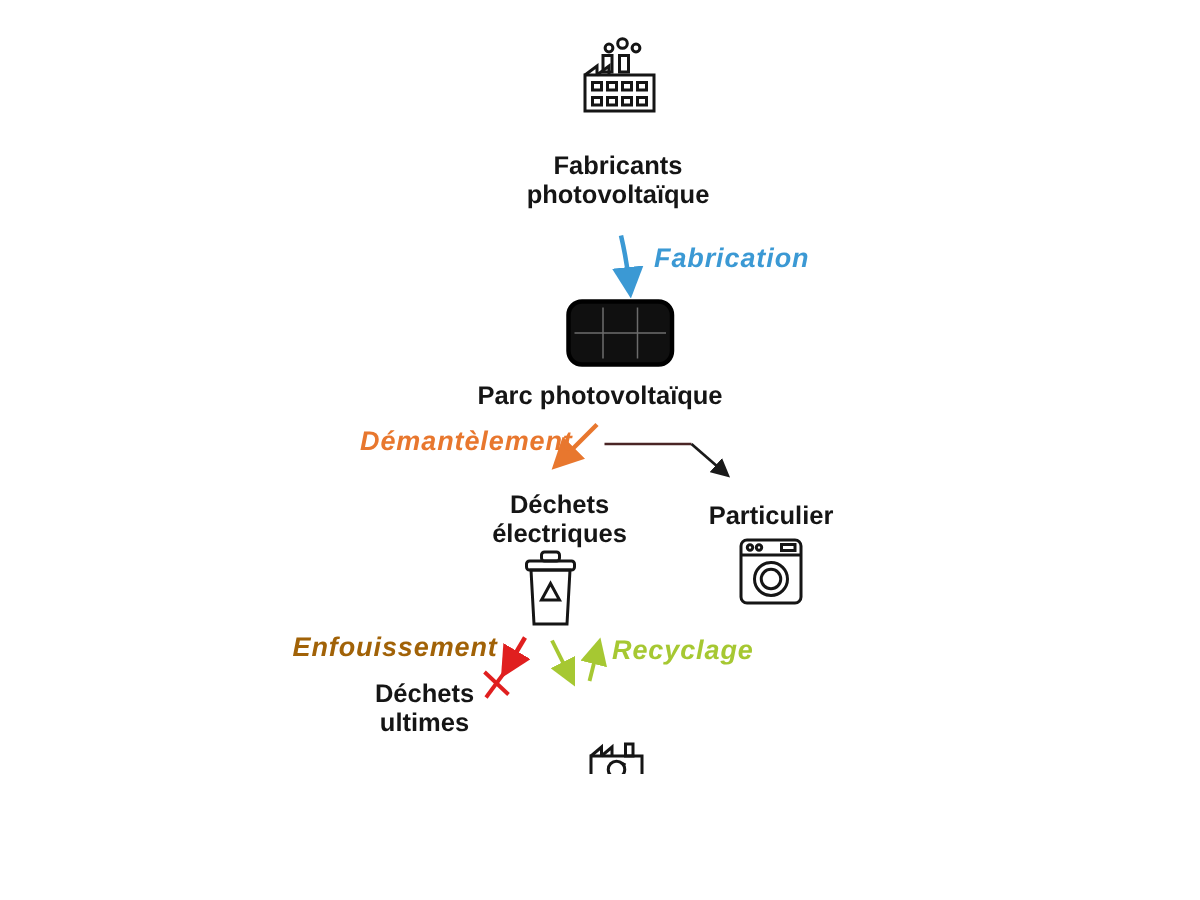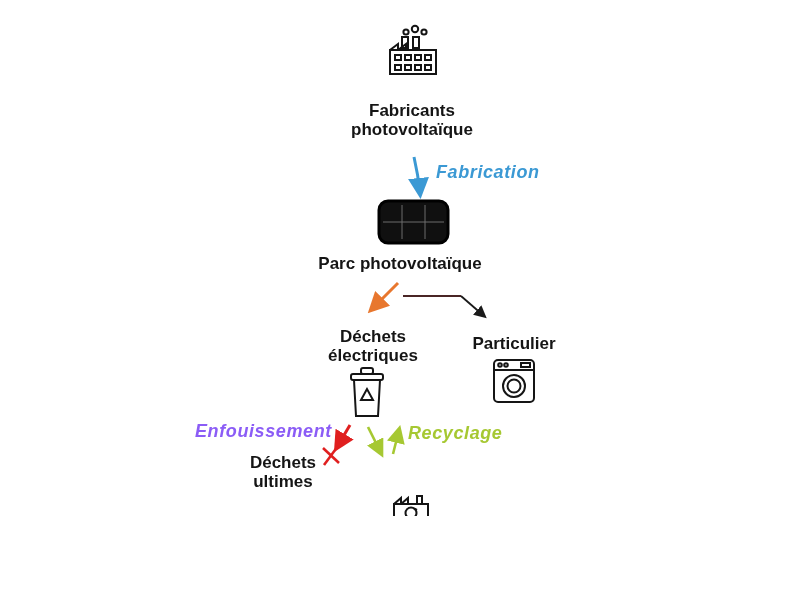--- a/index.html
+++ b/index.html
@@ -11,21 +11,21 @@
   .node-label{
     color:#151515;font-size:17px;font-weight:600;line-height:19px;
     text-align:center;transform:translateX(-50%);white-space:nowrap;
   }
   .edge-label{
     font-size:18px;font-weight:bold;font-style:italic;letter-spacing:.6px;
     white-space:nowrap;
   }
   .edge-label.blue{color:#3b99d4;}
   .edge-label.orange{color:#e8772e;}
-  .edge-label.red{color:#8b5cf6;}
+  .edge-label.red{color:#a16207;}
   .edge-label.green{color:#a6c832;}
   svg{display:block;}
   .overlay{position:absolute;left:0;top:0;pointer-events:none;}
 </style>
 </head>
 <body>
 
 <div class="canvas">
 
   <svg class="overlay" width="800" height="600" viewBox="0 0 800 600">
@@ -95,20 +95,21 @@
     <rect x="2" y="2" width="69" height="42" rx="9" fill="#101010" stroke="#000" stroke-width="3"></rect>
     <g stroke="#8b8b8b" stroke-width="1" opacity="0.75">
       <line x1="25" y1="6" x2="25" y2="40"></line>
       <line x1="48" y1="6" x2="48" y2="40"></line>
       <line x1="6" y1="23" x2="67" y2="23"></line>
     </g>
   </svg>
 
   <div class="abs node-label" style="left:400px;top:254px;">Parc photovoltaïque</div>
 
+  <div class="abs edge-label orange" style="left:240px;top:284px;">Démantèlement</div>
 
   <div class="abs node-label" style="left:514px;top:334px;">Particulier</div>
 
   <svg class="abs" style="left:492px;top:358px;" width="44" height="46" viewBox="0 0 44 46" fill="none" stroke="#151515" stroke-width="2">
     <rect x="2" y="2" width="40" height="42" rx="4"></rect>
     <line x1="2" y1="12" x2="42" y2="12"></line>
     <circle cx="8" cy="7" r="1.8"></circle>
     <circle cx="14" cy="7" r="1.8"></circle>
     <rect x="29" y="5" width="9" height="4"></rect>
     <circle cx="22" cy="28" r="11"></circle>

